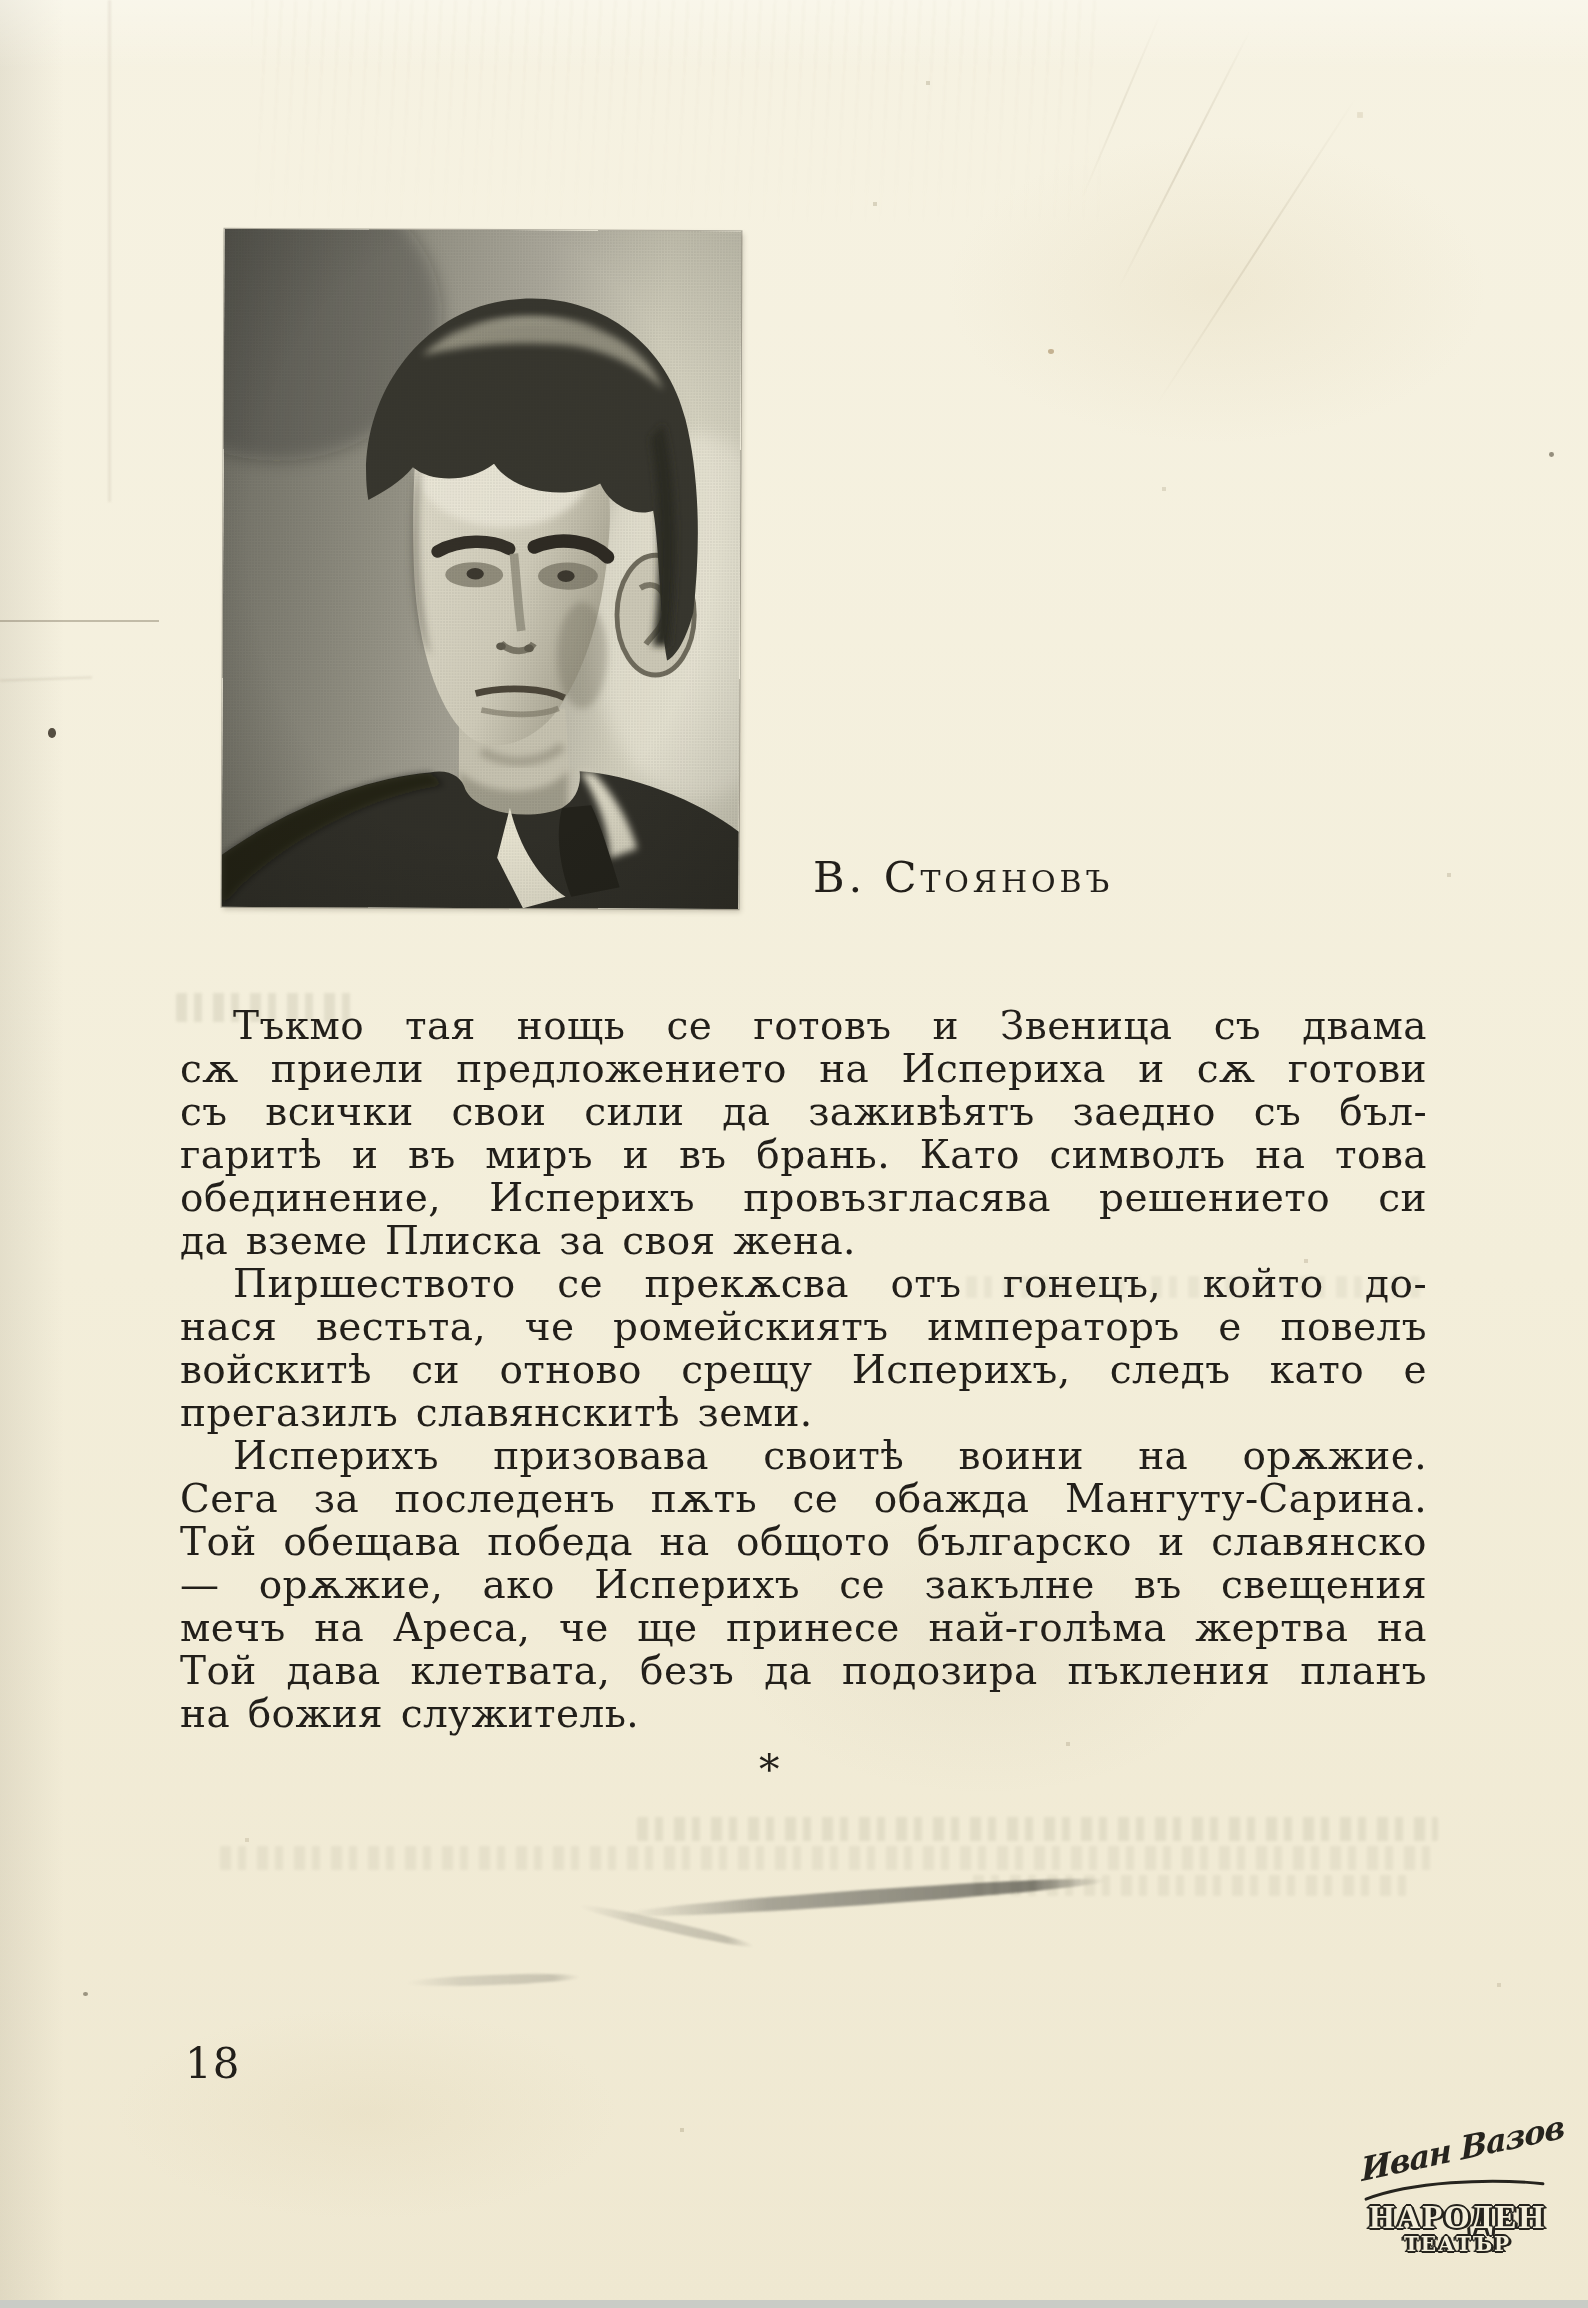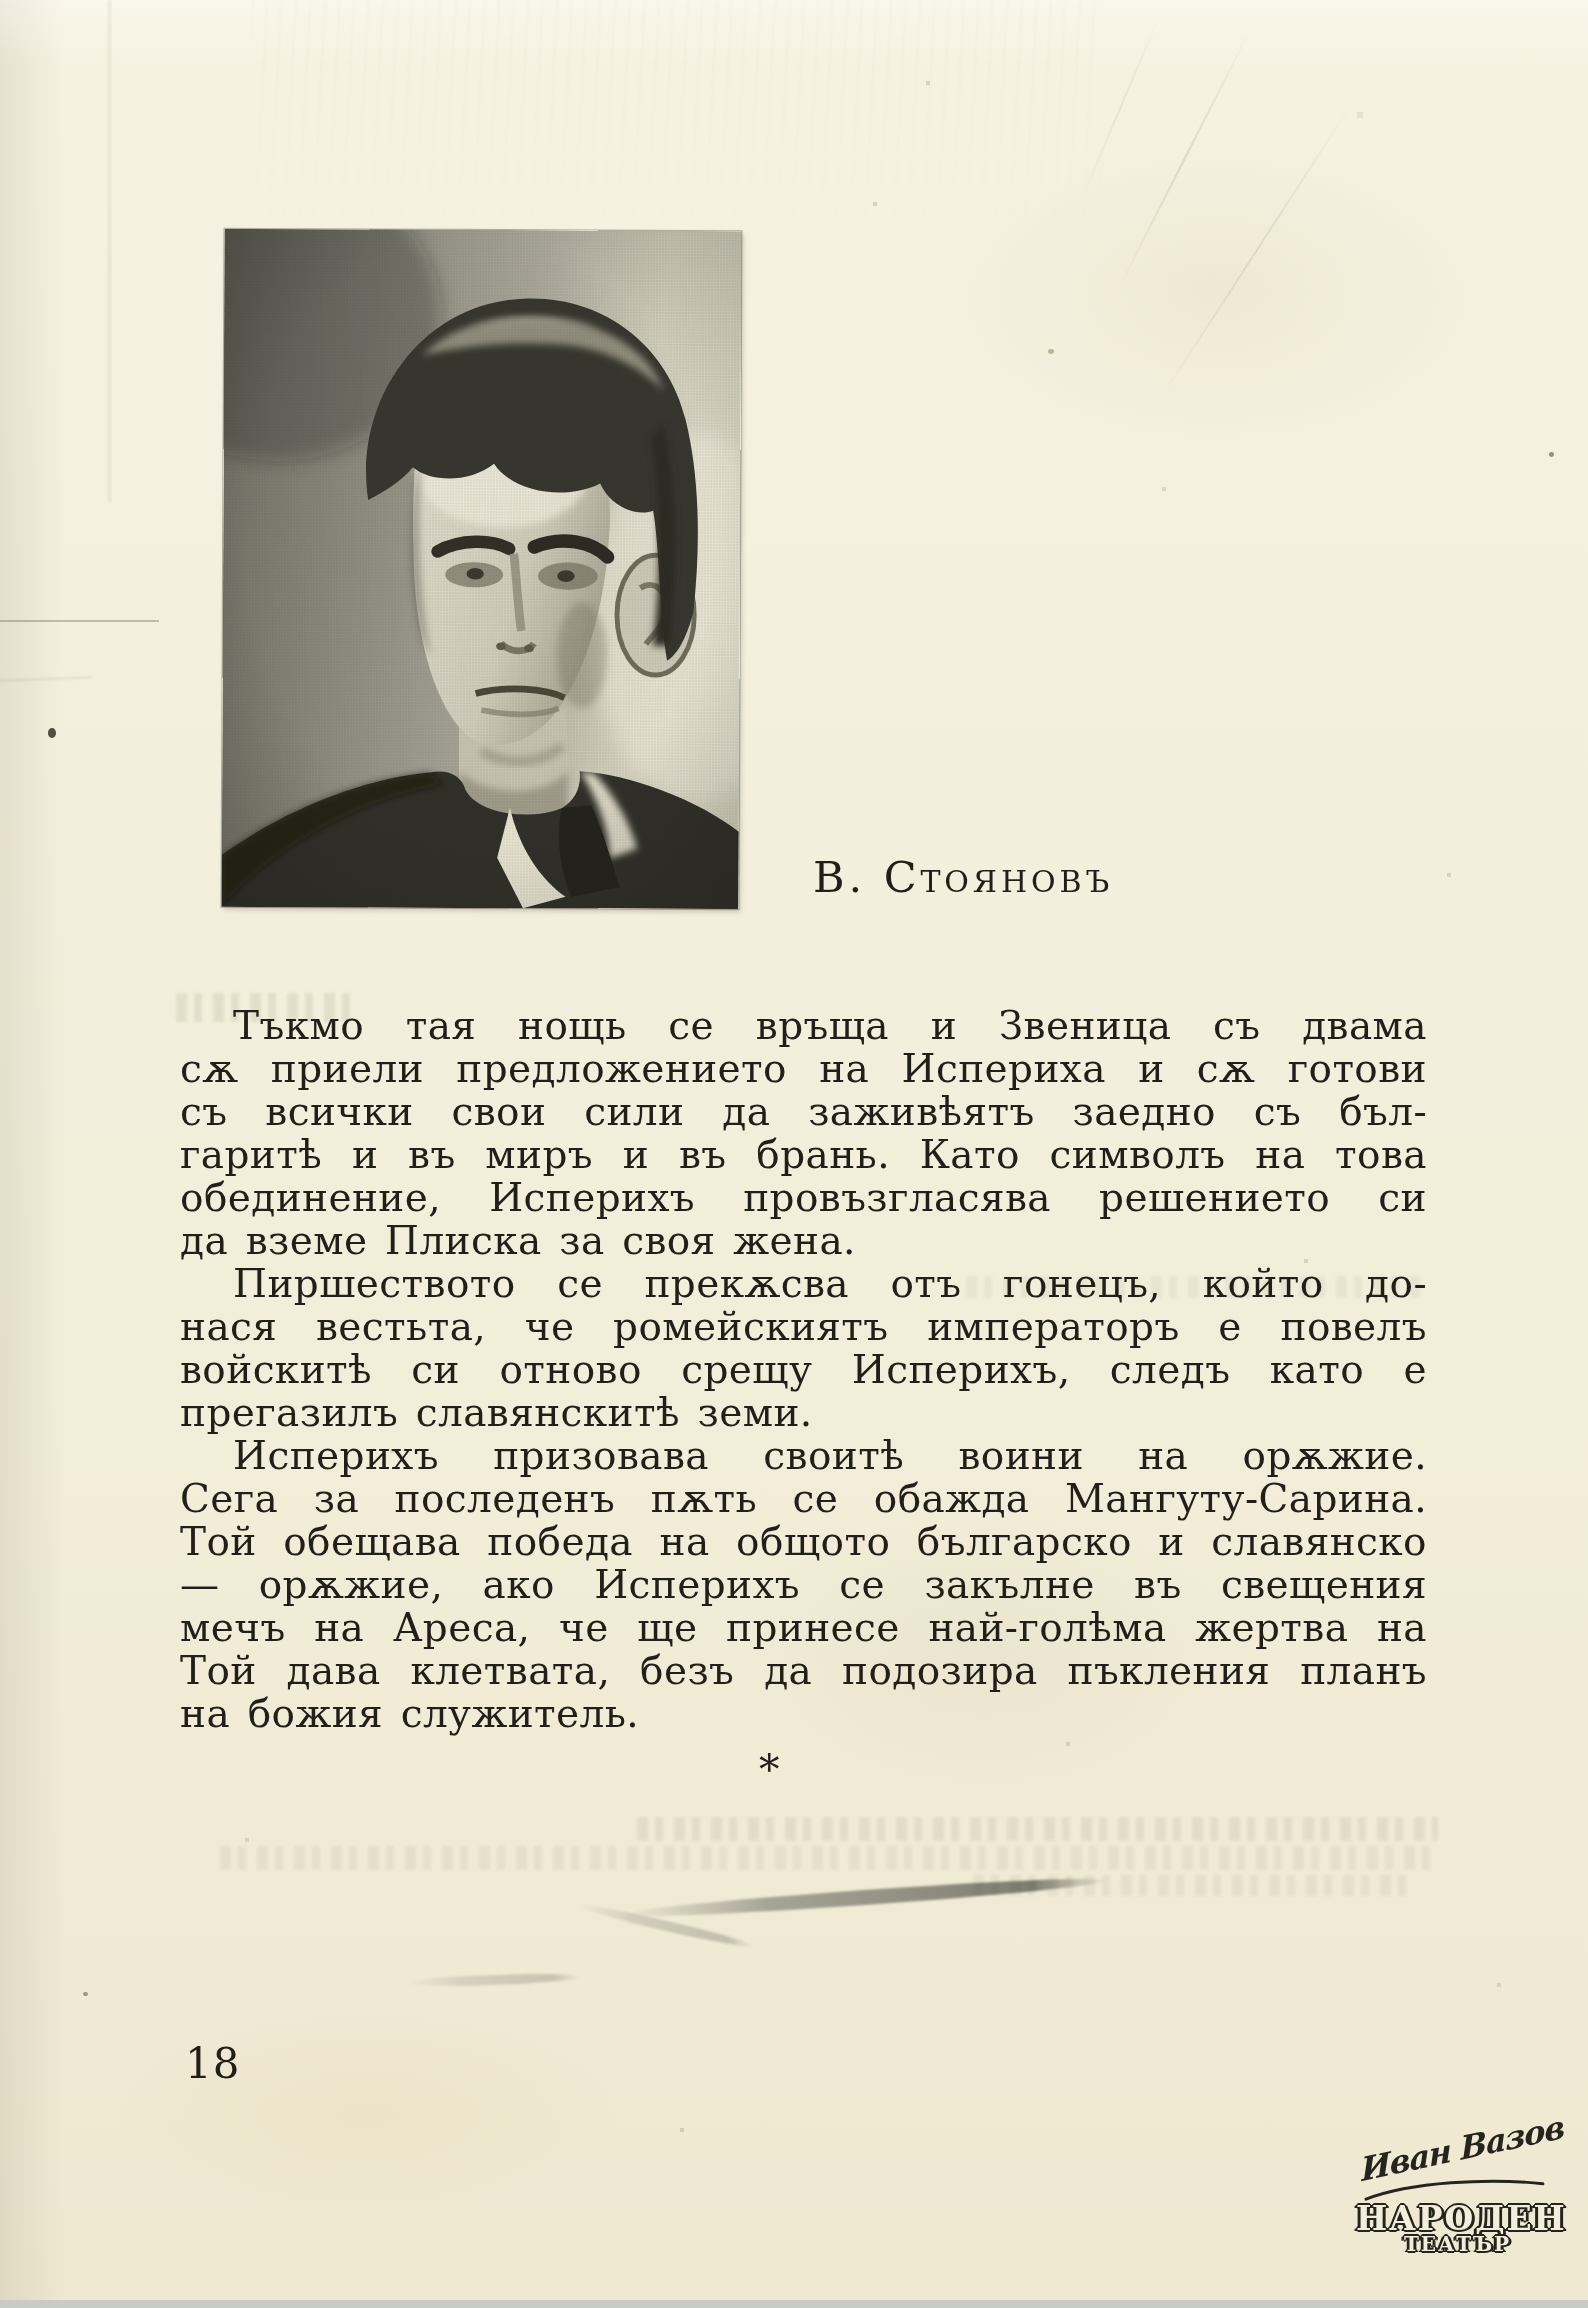--- a/index.html
+++ b/index.html
@@ -127,21 +127,21 @@
     position:absolute;left:0;width:203px;text-align:center;
     font-weight:bold;letter-spacing:1.9px;white-space:nowrap;
     color:var(--paper);
     text-shadow:
       -1.9px 0 0 var(--stamp-ink), 1.9px 0 0 var(--stamp-ink),
       0 -1.9px 0 var(--stamp-ink), 0 1.9px 0 var(--stamp-ink),
       -1px -1px 0 var(--stamp-ink), 1px 1px 0 var(--stamp-ink),
       1px -1px 0 var(--stamp-ink), -1px 1px 0 var(--stamp-ink),
       -2.9px 1px 0 var(--stamp-ink), 2.9px 1px 0 var(--stamp-ink);
   }
-  .stamp .l1{top:54px;font-size:33px;}
+  .stamp .l1{top:54px;font-size:33px;font-family:Liberation Serif, serif;}
   .stamp .l2{top:87px;font-size:20px;}
 </style>
 </head>
 <body>
 
 <div class="page">
 
   <div class="stain s1"></div>
   <div class="stain s2"></div>
   <div class="stain s3"></div>
@@ -229,21 +229,21 @@
       <path d="M370,560 C390,590 400,620 402,650 L430,640 C420,605 400,578 385,562 Z" fill="#d9d5c2" filter="url(#soft)"></path>
       <path d="M352,598 C345,625 350,660 362,690 L412,680 C402,648 392,615 382,595 Z" fill="#23221b"></path>
       <rect width="535" height="702" fill="url(#ht)"></rect>
       <rect width="535" height="702" fill="url(#pvig)"></rect>
     </svg>
   </div>
 
   <div class="caption">В. Стояновъ</div>
 
   <div class="text-block">
-    <p class="line indent">Тъкмо тая нощь се връща и Звеница съ двама</p>
+    <p class="line indent">Тъкмо тая нощь се готовъ и Звеница съ двама</p>
     <p class="line">сѫ приели предложението на Испериха и сѫ готови</p>
     <p class="line">съ всички свои сили да заживѣятъ заедно съ бъл-</p>
     <p class="line">гаритѣ и въ миръ и въ брань. Като символъ на това</p>
     <p class="line">обединение, Исперихъ провъзгласява решението си</p>
     <p class="line plast">да вземе Плиска за своя жена.</p>
 
     <p class="line indent">Пиршеството се прекѫсва отъ гонецъ, който до-</p>
     <p class="line">нася вестьта, че ромейскиятъ императоръ е повелъ</p>
     <p class="line">войскитѣ си отново срещу Исперихъ, следъ като е</p>
     <p class="line plast">прегазилъ славянскитѣ земи.</p>

